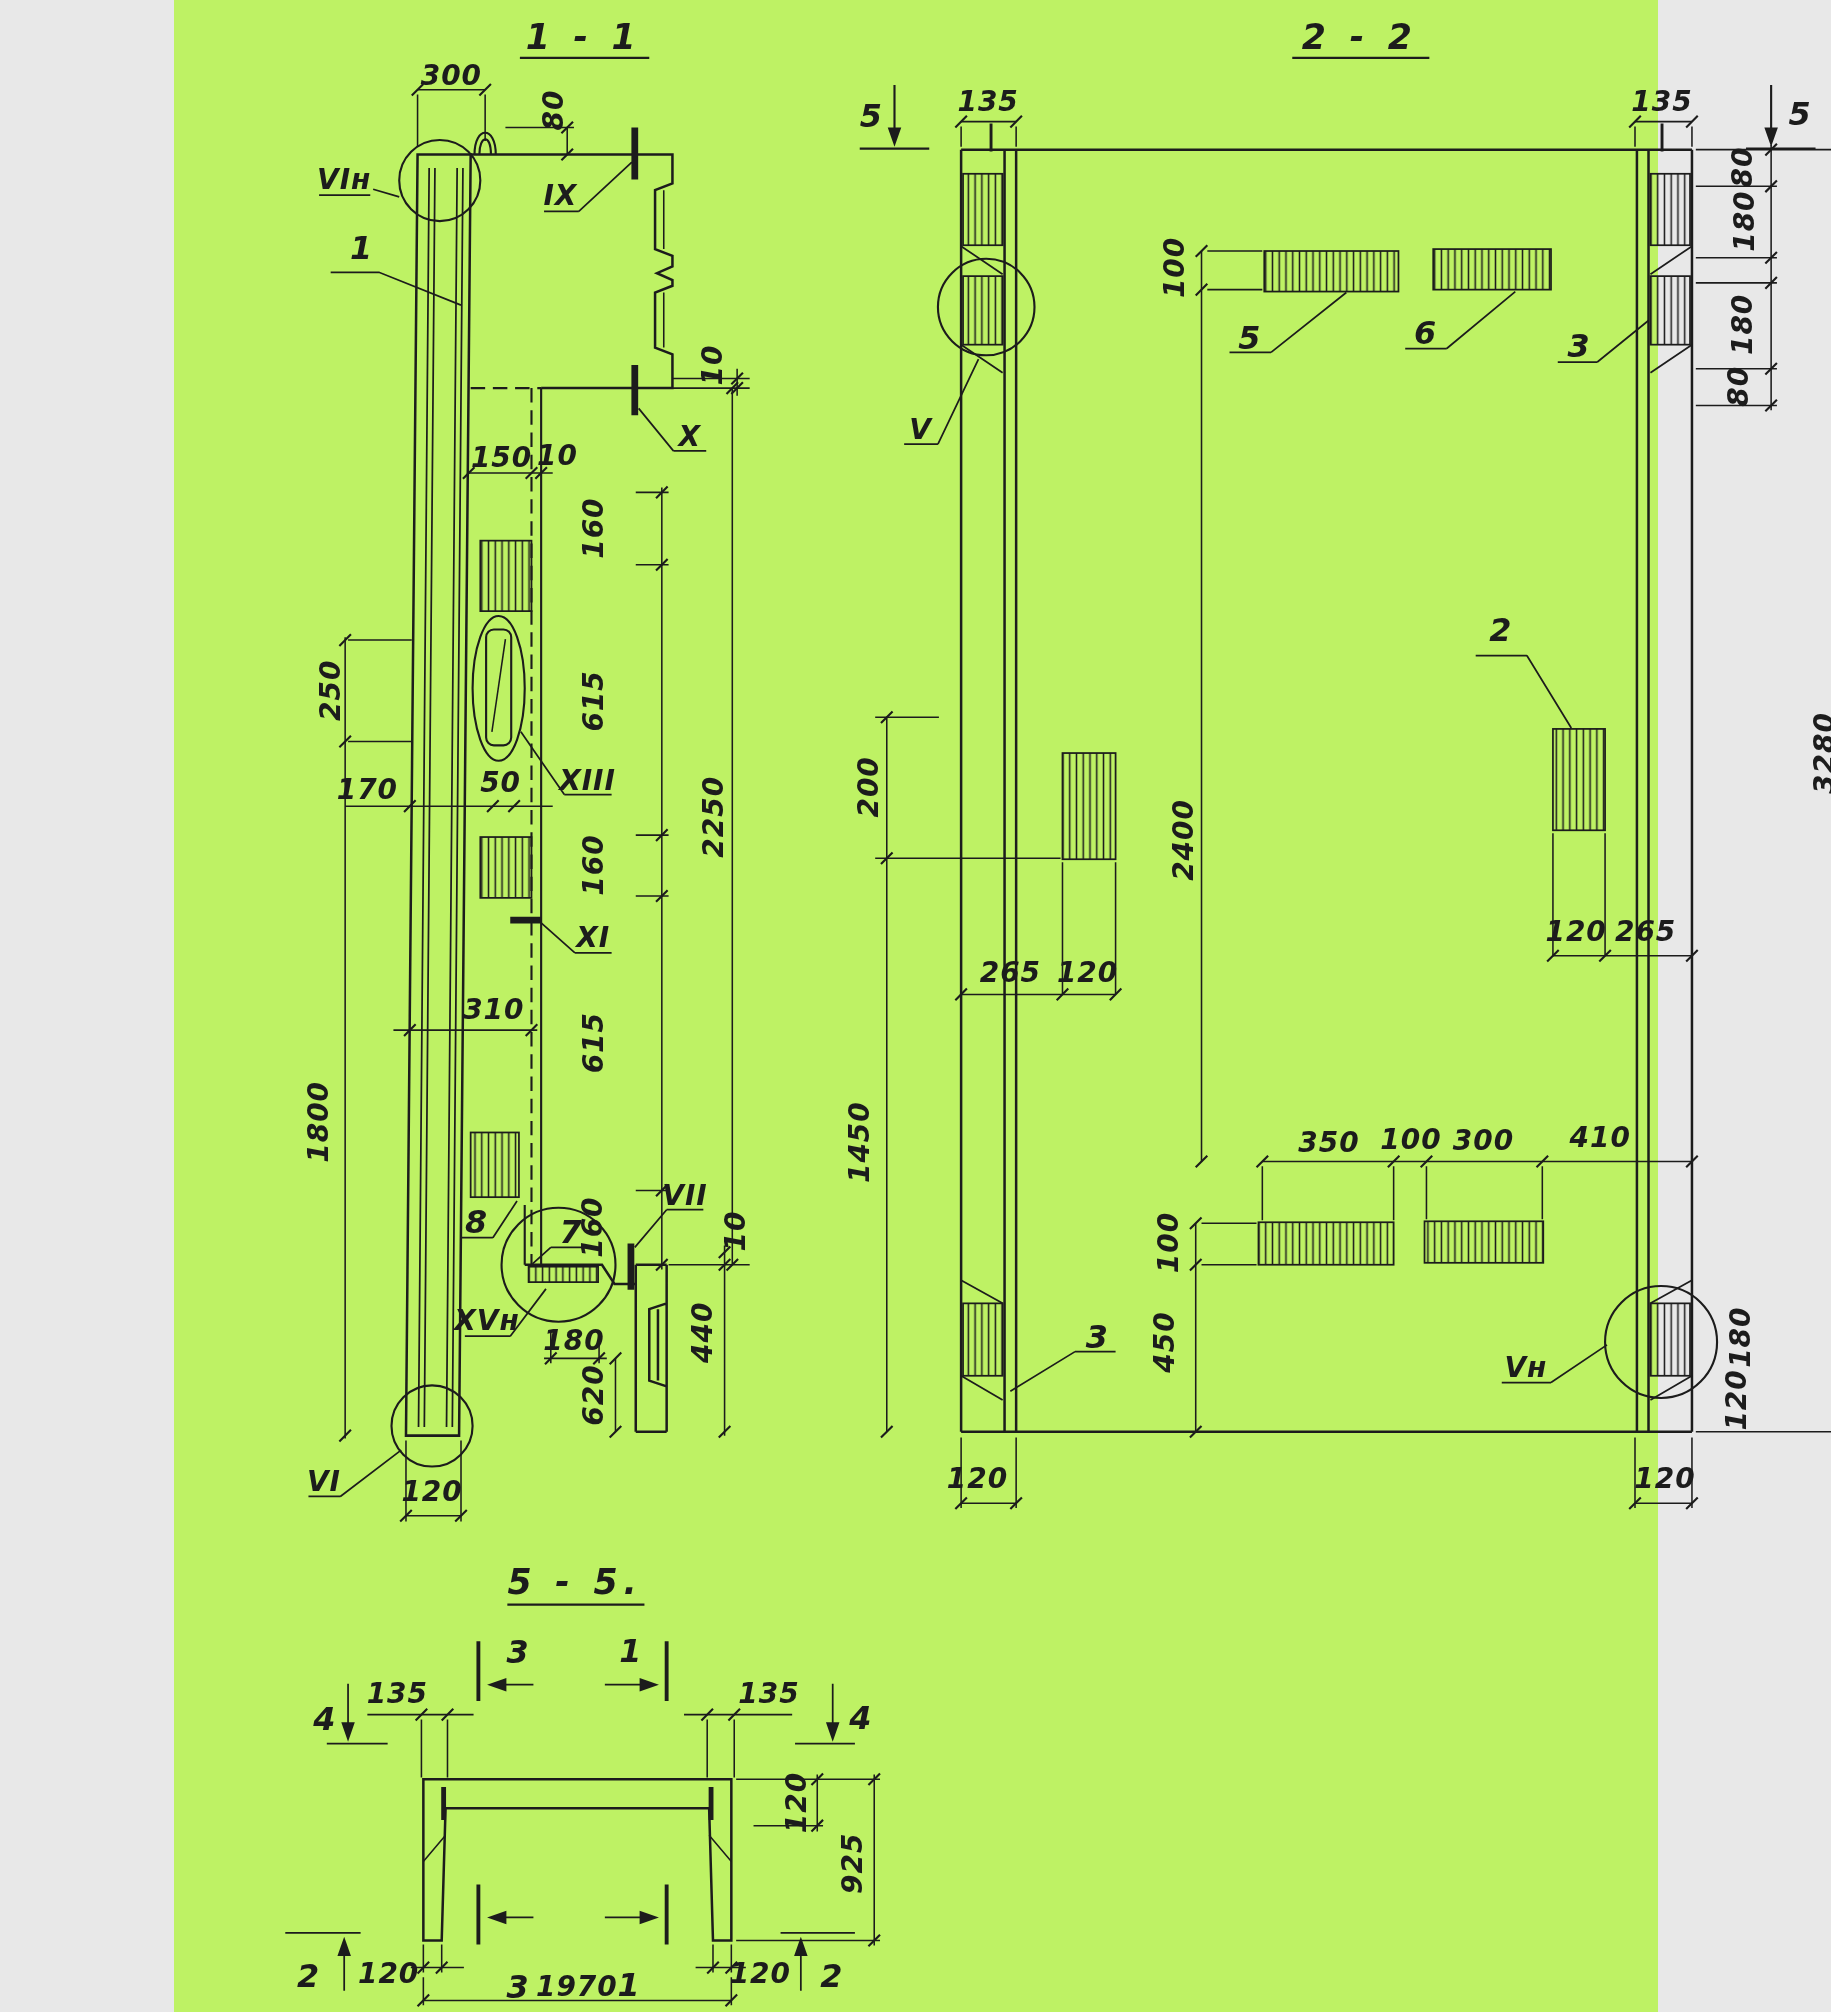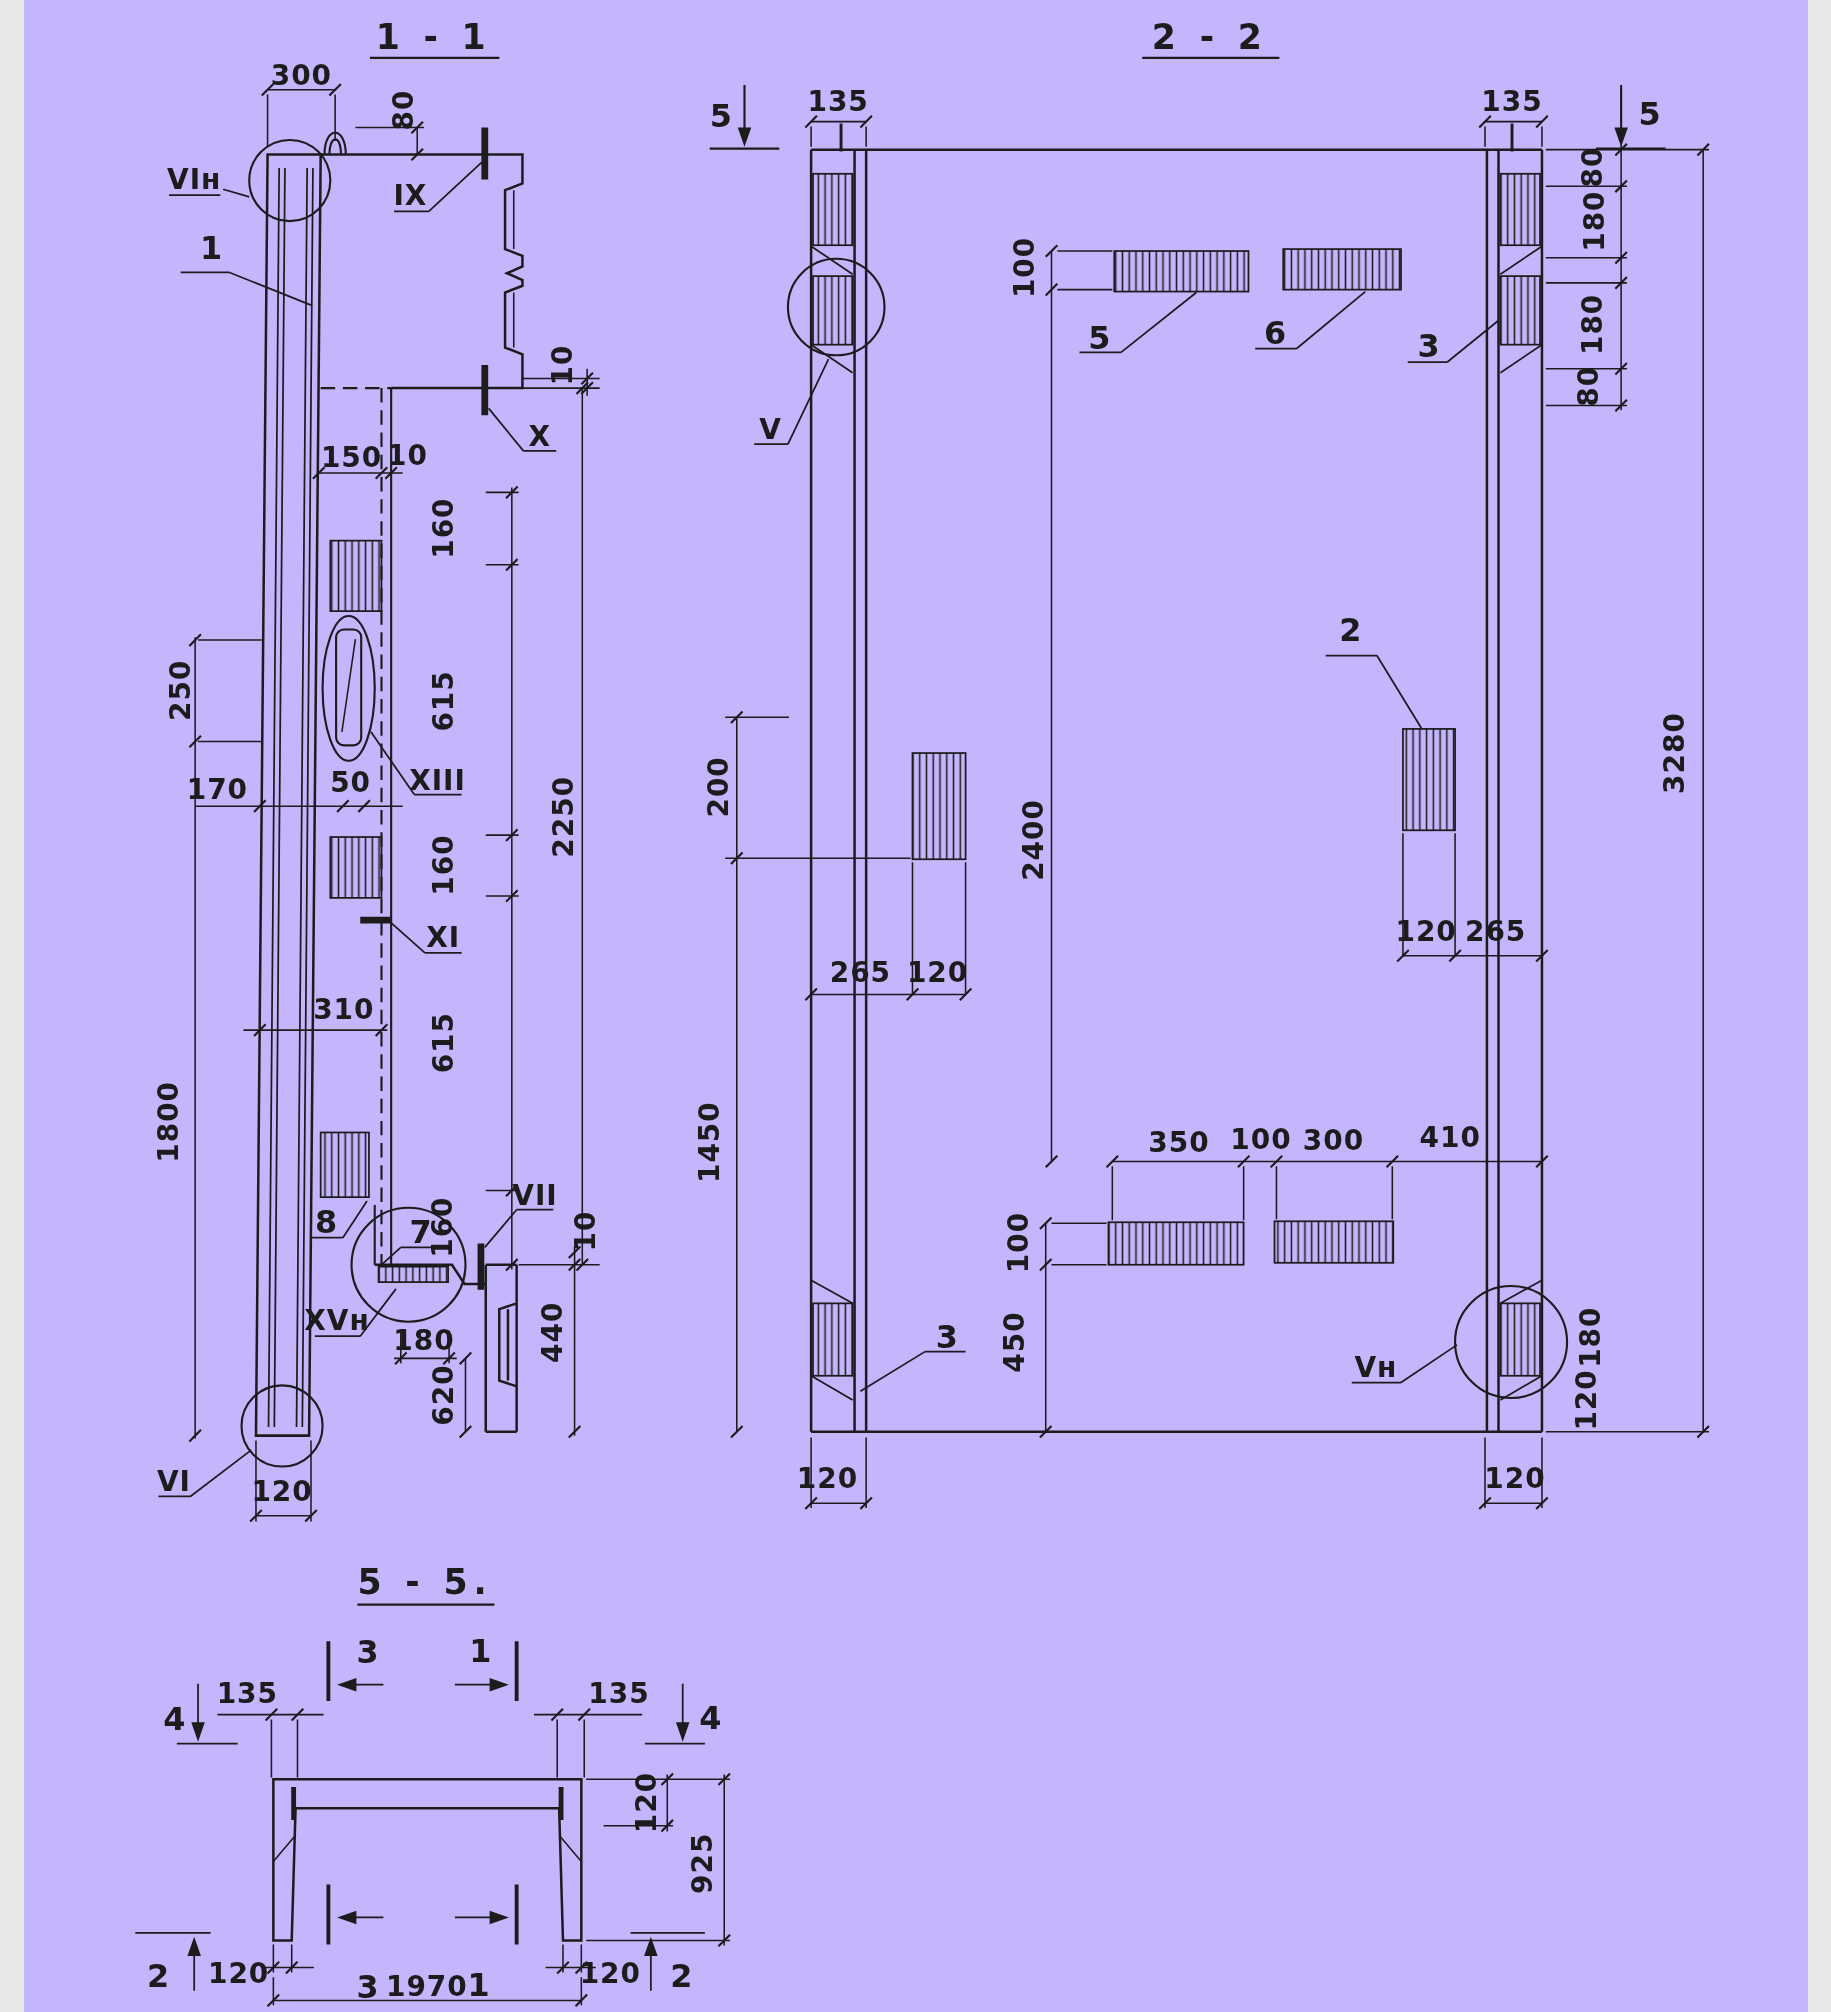--- a/index.html
+++ b/index.html
@@ -1,16 +1,16 @@
 <!DOCTYPE html>
 <html><head>
 <meta charset="utf-8">
 <style>
   html,body{margin:0;padding:0;background:#e8e8e8;}
-  .page{width:1784px;height:2012px;background:#c4b5fd;position:relative;margin:0 auto;}
+  .page{width:1484px;height:2012px;background:#bef264;position:relative;margin:0 auto;font-style:italic;}
   svg{display:block;}
   svg text{
     font-family:"DejaVu Sans",sans-serif;
     font-weight:700;
     fill:#1c1c1c;
     font-size:29px;
     text-anchor:middle;
     dominant-baseline:central;
     letter-spacing:1px;
   }

